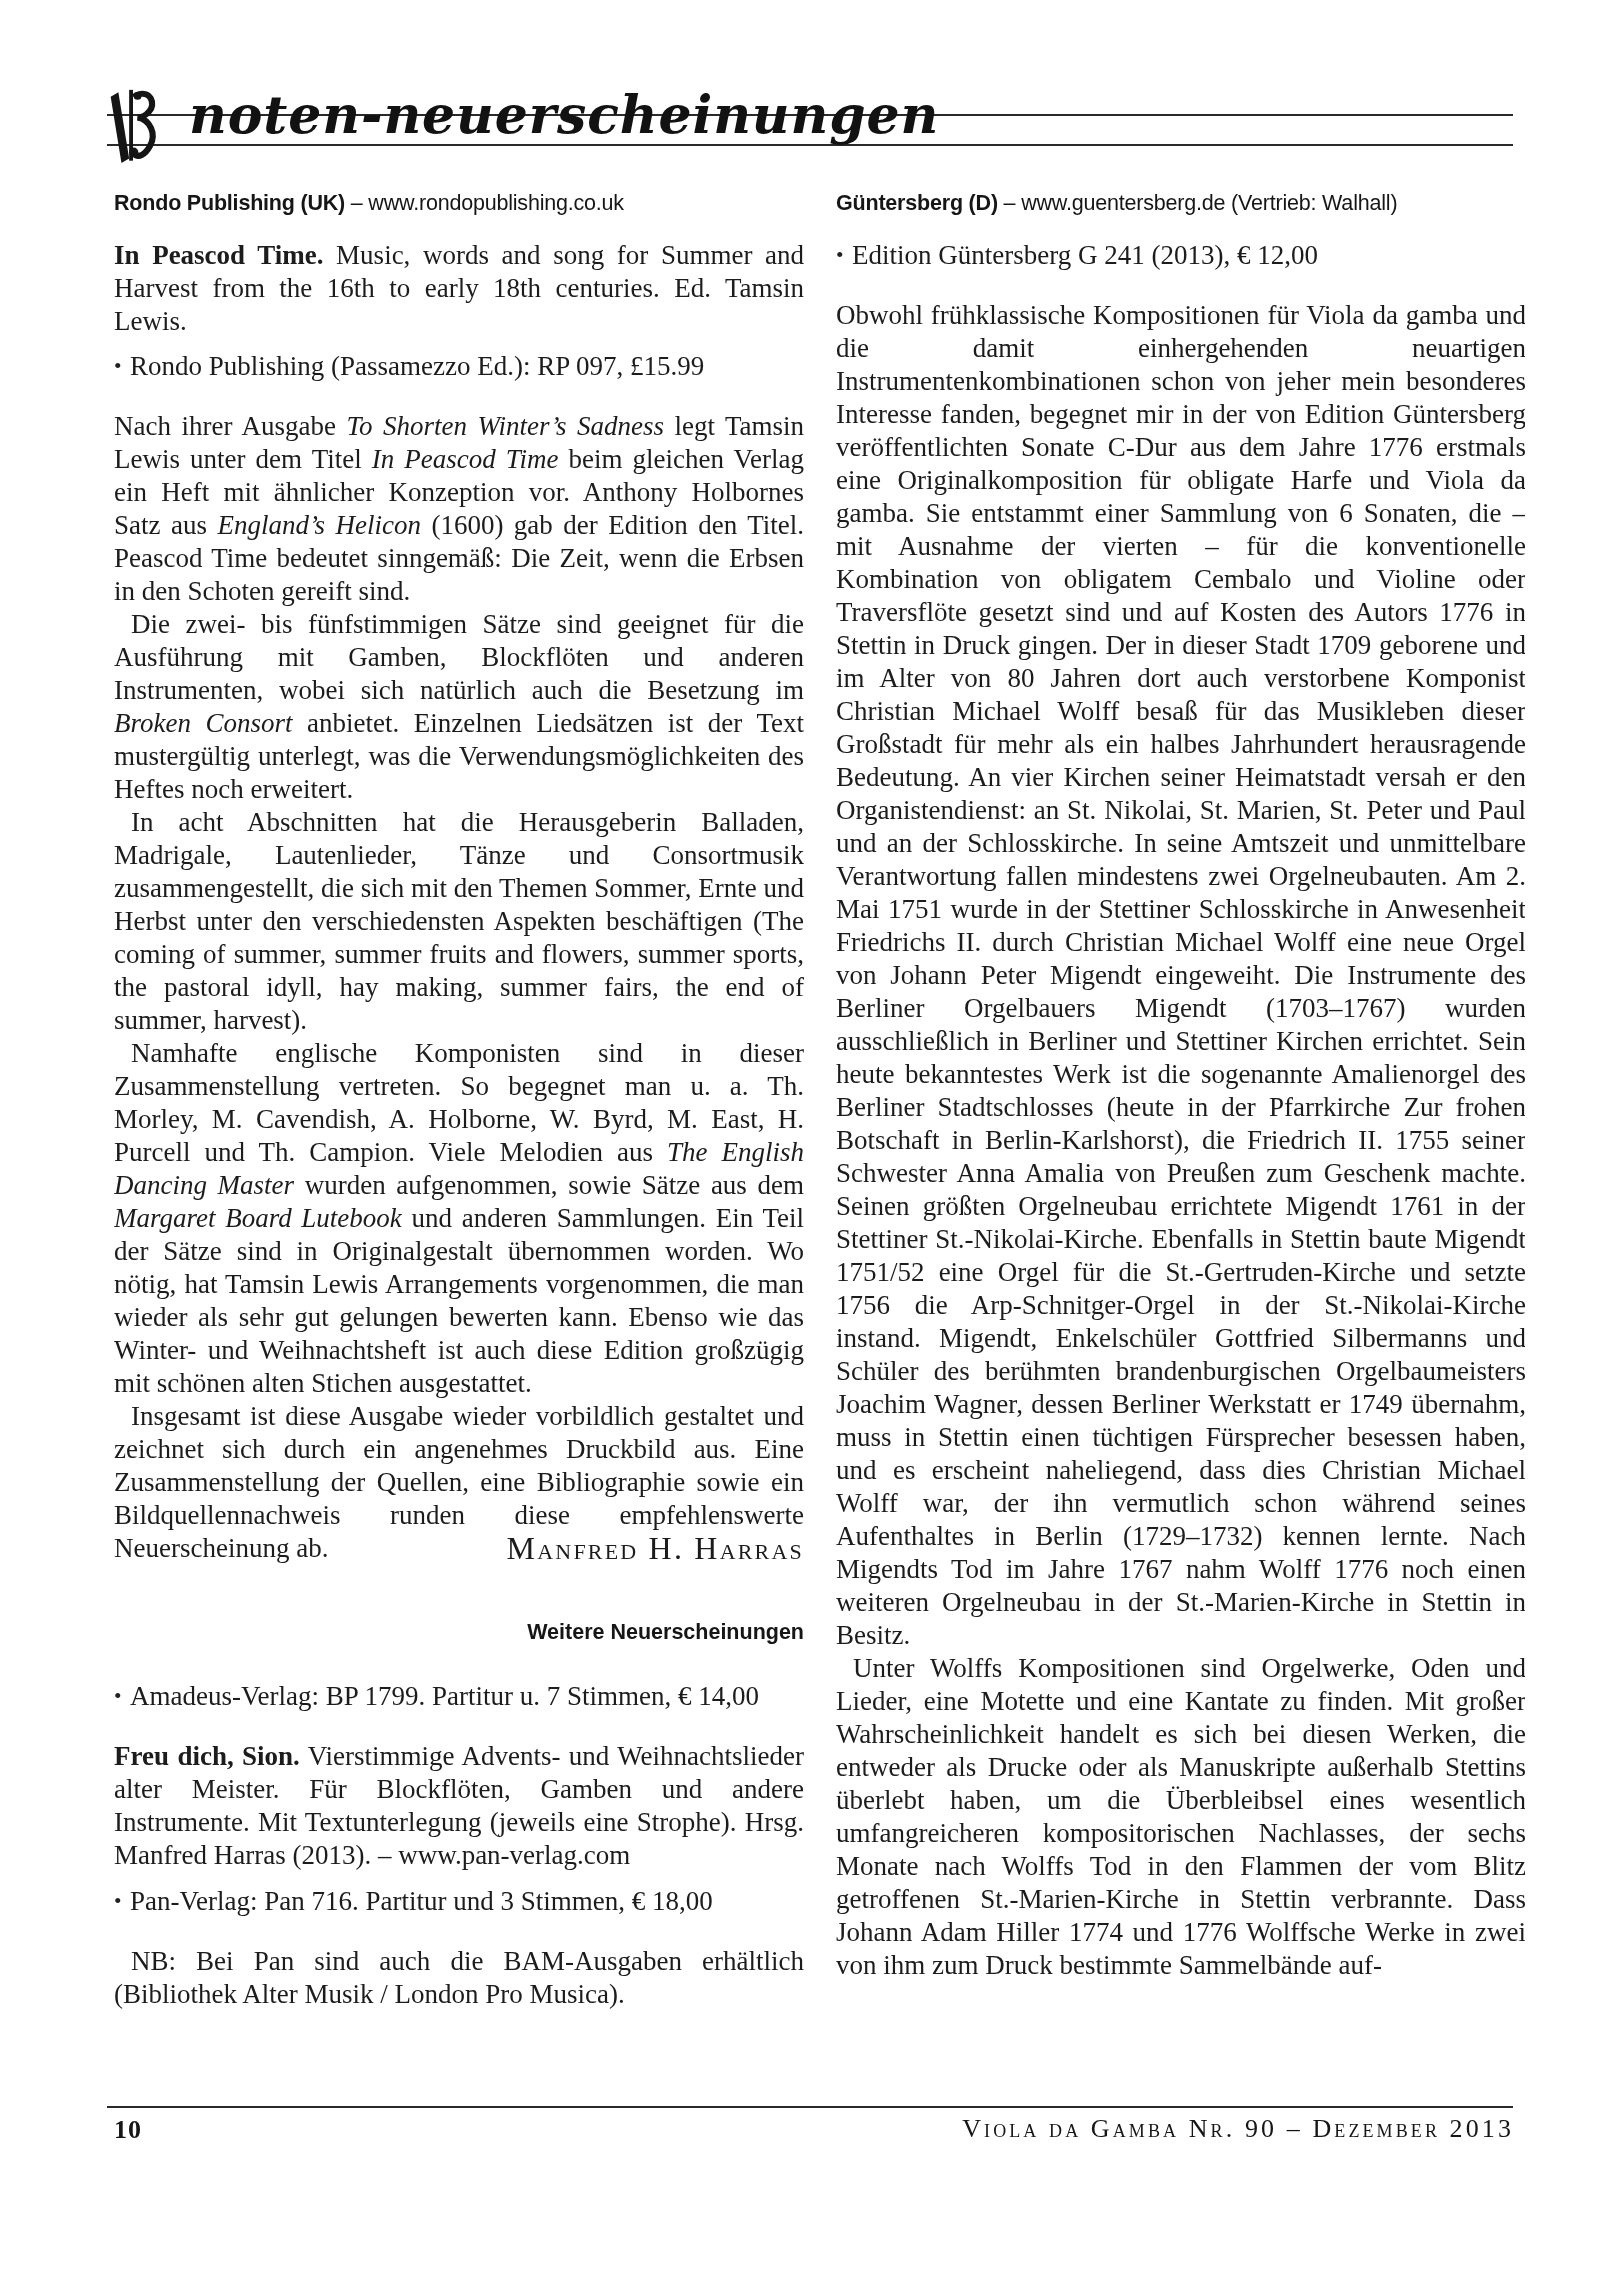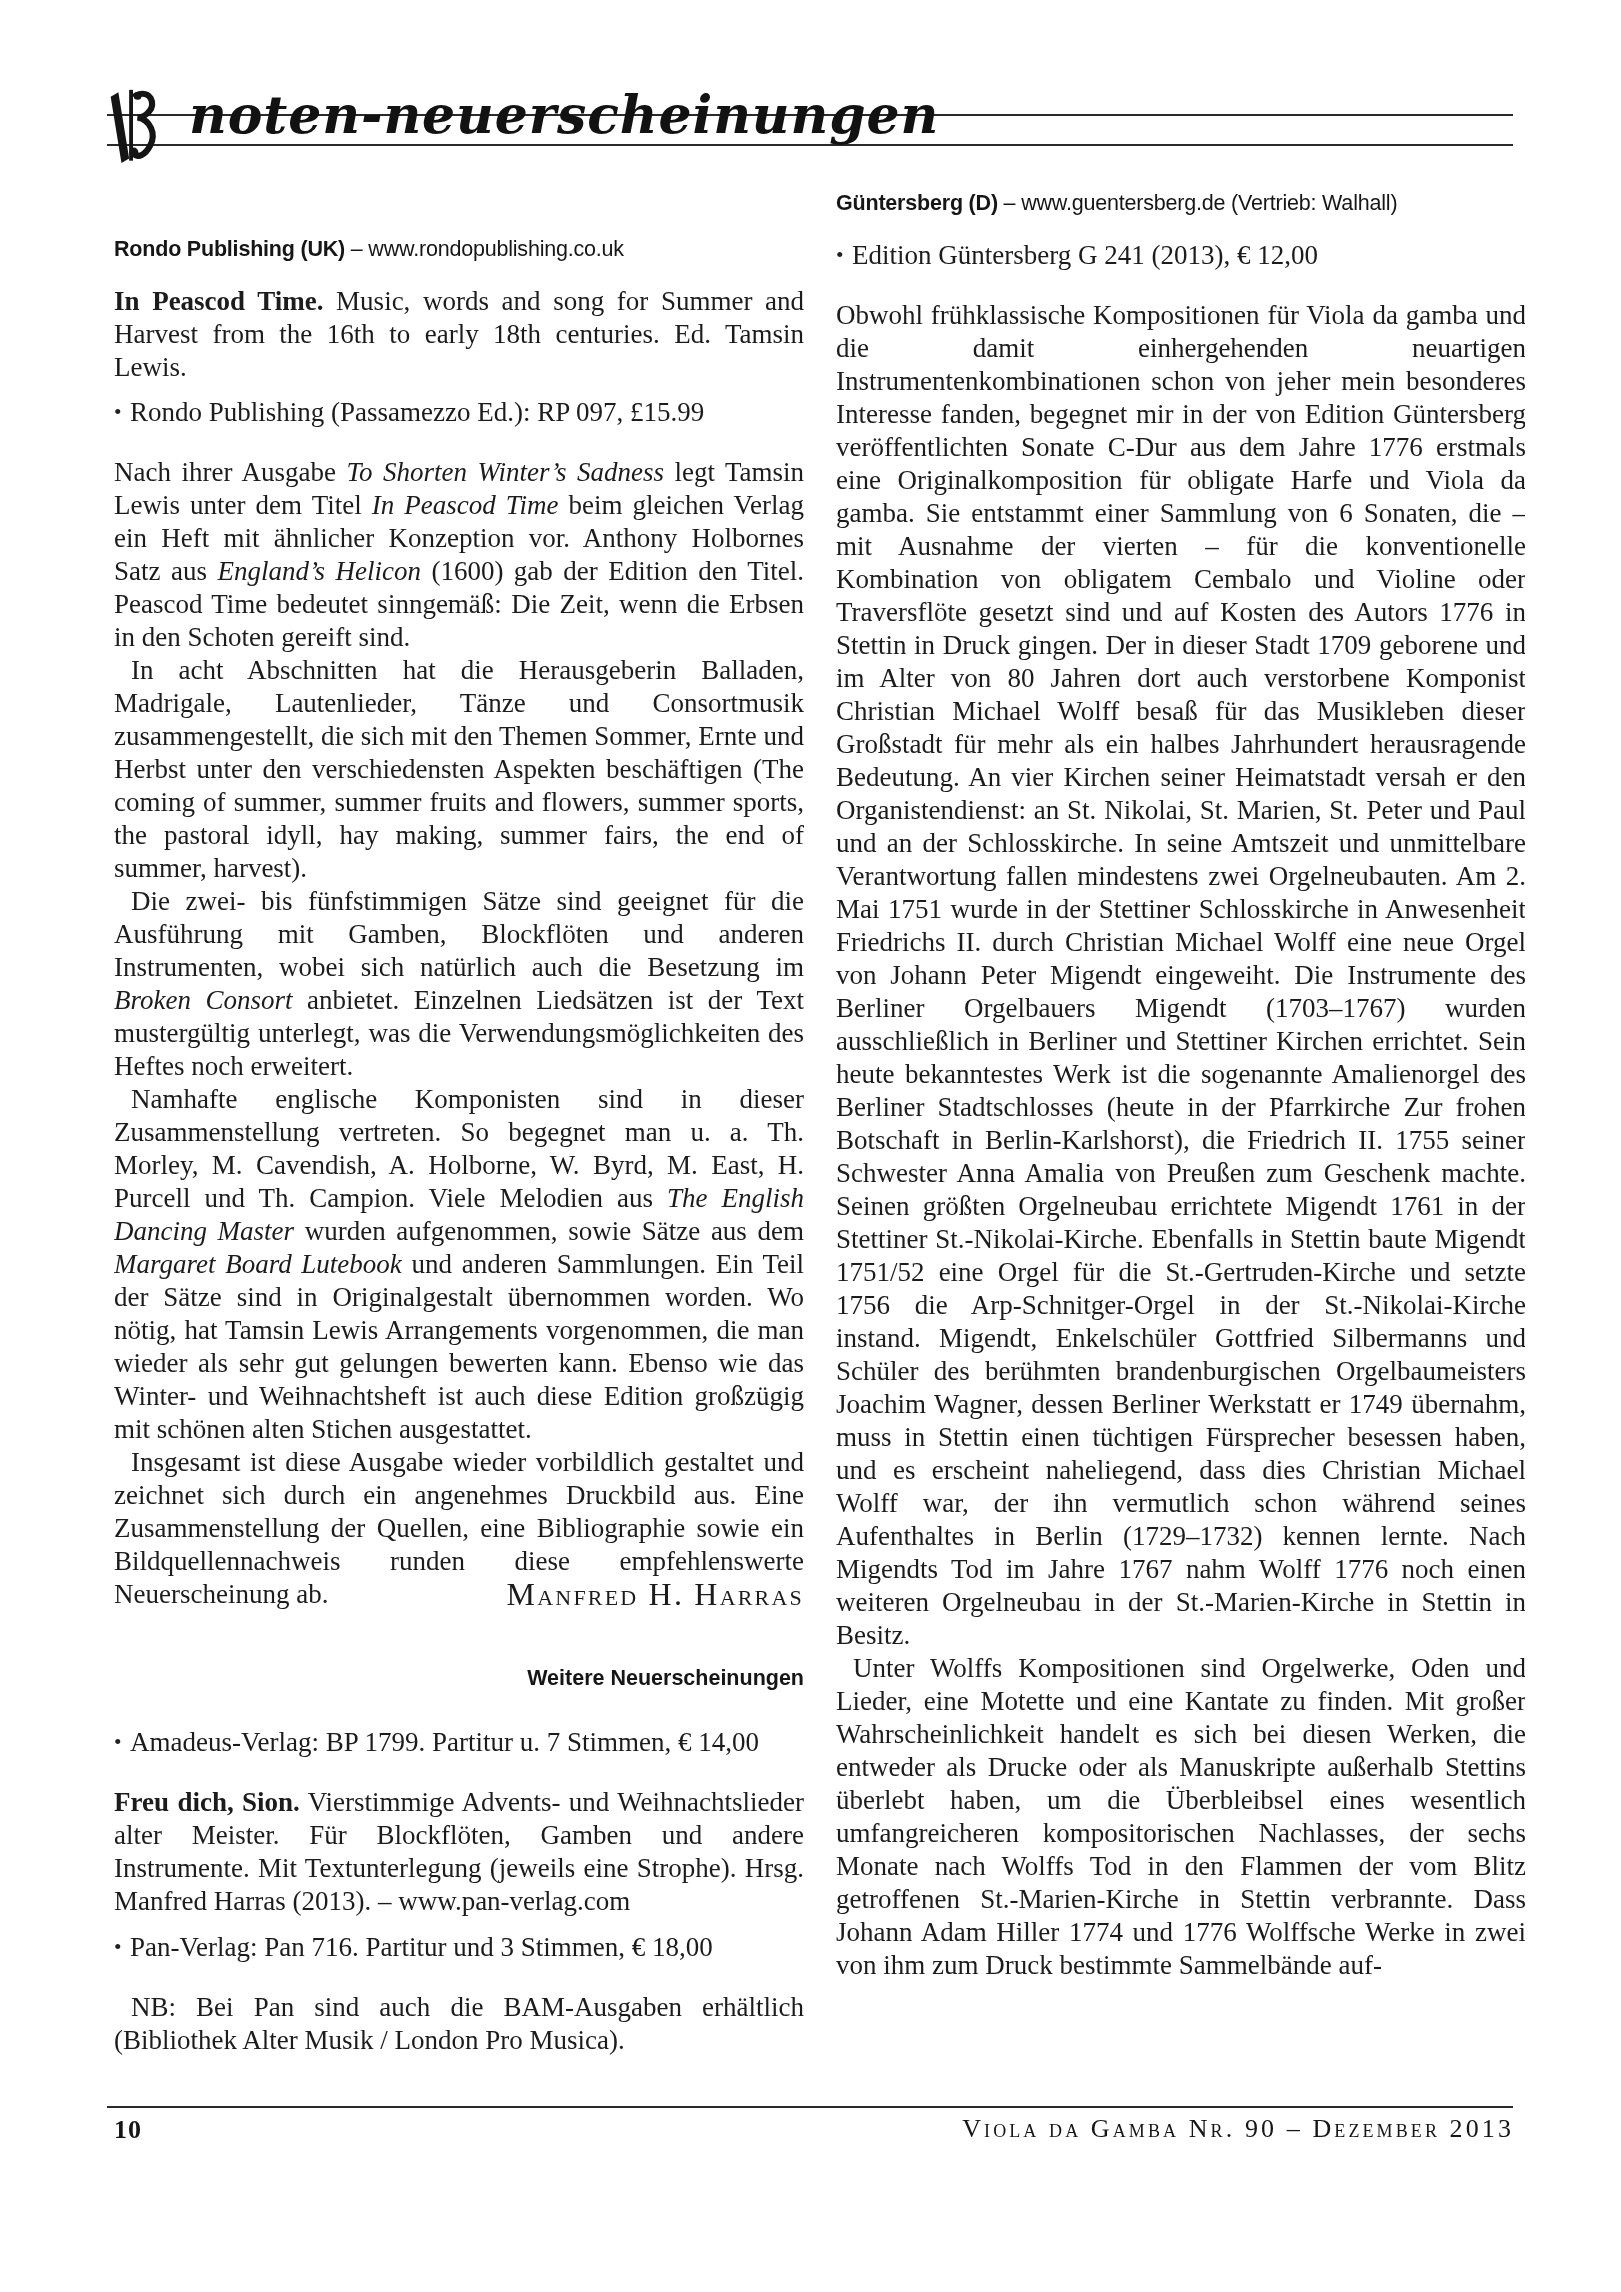--- a/index.html
+++ b/index.html
@@ -18,21 +18,21 @@
   .page-title{
     position:absolute;left:181px;top:69px;margin:8px;
     font-family:"DejaVu Serif", serif;
     font-style:italic;font-weight:700;
     font-size:52px;line-height:75px;letter-spacing:0.9px;color:#121212;
     white-space:nowrap;
   }
   
   .columns{position:absolute;top:190px;left:114px;width:1411px;height:1909px;overflow:hidden;}
   .col{position:absolute;top:0;width:690px;}
-  .col0{left:0;margin-top:46px;}
+  .col0{left:0;}
   .col1{left:722px;}
   .publisher{
     font-family:"Liberation Sans", sans-serif;
     font-size:21.5px;line-height:27px;letter-spacing:-0.2px;
     margin:0 0 21.5px;color:#161616;white-space:nowrap;
   }
   .publisher .b{font-weight:700;}
   .heading{
     font-family:"Liberation Sans", sans-serif;
     font-size:21.5px;line-height:27px;font-weight:700;
@@ -89,22 +89,22 @@
 
   <div class="columns">
     <div class="col col0">
         <p class="publisher"><span class="b">Rondo Publishing (UK)</span> – www.rondopublishing.co.uk</p>
         <p class="para entry"><span class="b">In Peascod Time.</span> Music, words and song for Summer and Harvest from the 16th to early 18th centuries. Ed. Tamsin Lewis.</p>
         <div class="bullet">
           <span class="dot">•</span>
           <span class="btext">Rondo Publishing (Passamezzo Ed.): RP 097, £15.99</span>
         </div>
         <p class="para">Nach ihrer Ausgabe <span class="i">To Shorten Winter’s Sadness</span> legt Tamsin Lewis unter dem Titel <span class="i">In Peascod Time</span> beim gleichen Verlag ein Heft mit ähnlicher Konzeption vor. Anthony Holbornes Satz aus <span class="i">England’s Helicon</span> (1600) gab der Edition den Titel. Peascod Time bedeutet sinngemäß: Die Zeit, wenn die Erbsen in den Schoten gereift sind.</p>
+        <p class="para indent">Die zwei- bis fünfstimmigen Sätze sind geeignet für die Ausführung mit Gamben, Blockflöten und anderen Instrumenten, wobei sich natürlich auch die Besetzung im <span class="i">Broken Consort</span> anbietet. Einzelnen Liedsätzen ist der Text mustergültig unterlegt, was die Verwendungsmöglichkeiten des Heftes noch erweitert.</p>
         <p class="para indent">In acht Abschnitten hat die Herausgeberin Balladen, Madrigale, Lautenlieder, Tänze und Consortmusik zusammengestellt, die sich mit den Themen Sommer, Ernte und Herbst unter den verschiedensten Aspekten beschäftigen (The coming of summer, summer fruits and flowers, summer sports, the pastoral idyll, hay making, summer fairs, the end of summer, harvest).</p>
-        <p class="para indent">Die zwei- bis fünfstimmigen Sätze sind geeignet für die Ausführung mit Gamben, Blockflöten und anderen Instrumenten, wobei sich natürlich auch die Besetzung im <span class="i">Broken Consort</span> anbietet. Einzelnen Liedsätzen ist der Text mustergültig unterlegt, was die Verwendungsmöglichkeiten des Heftes noch erweitert.</p>
         <p class="para indent">Namhafte englische Komponisten sind in dieser Zusammenstellung vertreten. So begegnet man u. a. Th. Morley, M. Cavendish, A. Holborne, W. Byrd, M. East, H. Purcell und Th. Campion. Viele Melodien aus <span class="i">The English Dancing Master</span> wurden aufgenommen, sowie Sätze aus dem <span class="i">Margaret Board Lutebook</span> und anderen Sammlungen. Ein Teil der Sätze sind in Originalgestalt übernommen worden. Wo nötig, hat Tamsin Lewis Arrangements vorgenommen, die man wieder als sehr gut gelungen bewerten kann. Ebenso wie das Winter- und Weihnachtsheft ist auch diese Edition großzügig mit schönen alten Stichen ausgestattet.</p>
         <p class="para indent">Insgesamt ist diese Ausgabe wieder vorbildlich gestaltet und zeichnet sich durch ein angenehmes Druckbild aus. Eine Zusammenstellung der Quellen, eine Bibliographie sowie ein Bildquellennachweis runden diese empfehlenswerte Neuerscheinung ab. <span class="sig">Manfred H. Harras</span></p>
         <h2 class="heading">Weitere Neuerscheinungen</h2>
         <div class="bullet">
           <span class="dot">•</span>
           <span class="btext">Amadeus-Verlag: BP 1799. Partitur u. 7 Stimmen, € 14,00</span>
         </div>
         <p class="para entry"><span class="b">Freu dich, Sion.</span> Vierstimmige Advents- und Weihnachtslieder alter Meister. Für Blockflöten, Gamben und andere Instrumente. Mit Textunterlegung (jeweils eine Strophe). Hrsg. Manfred Harras (2013). – www.pan-verlag.com</p>
         <div class="bullet">
           <span class="dot">•</span>

